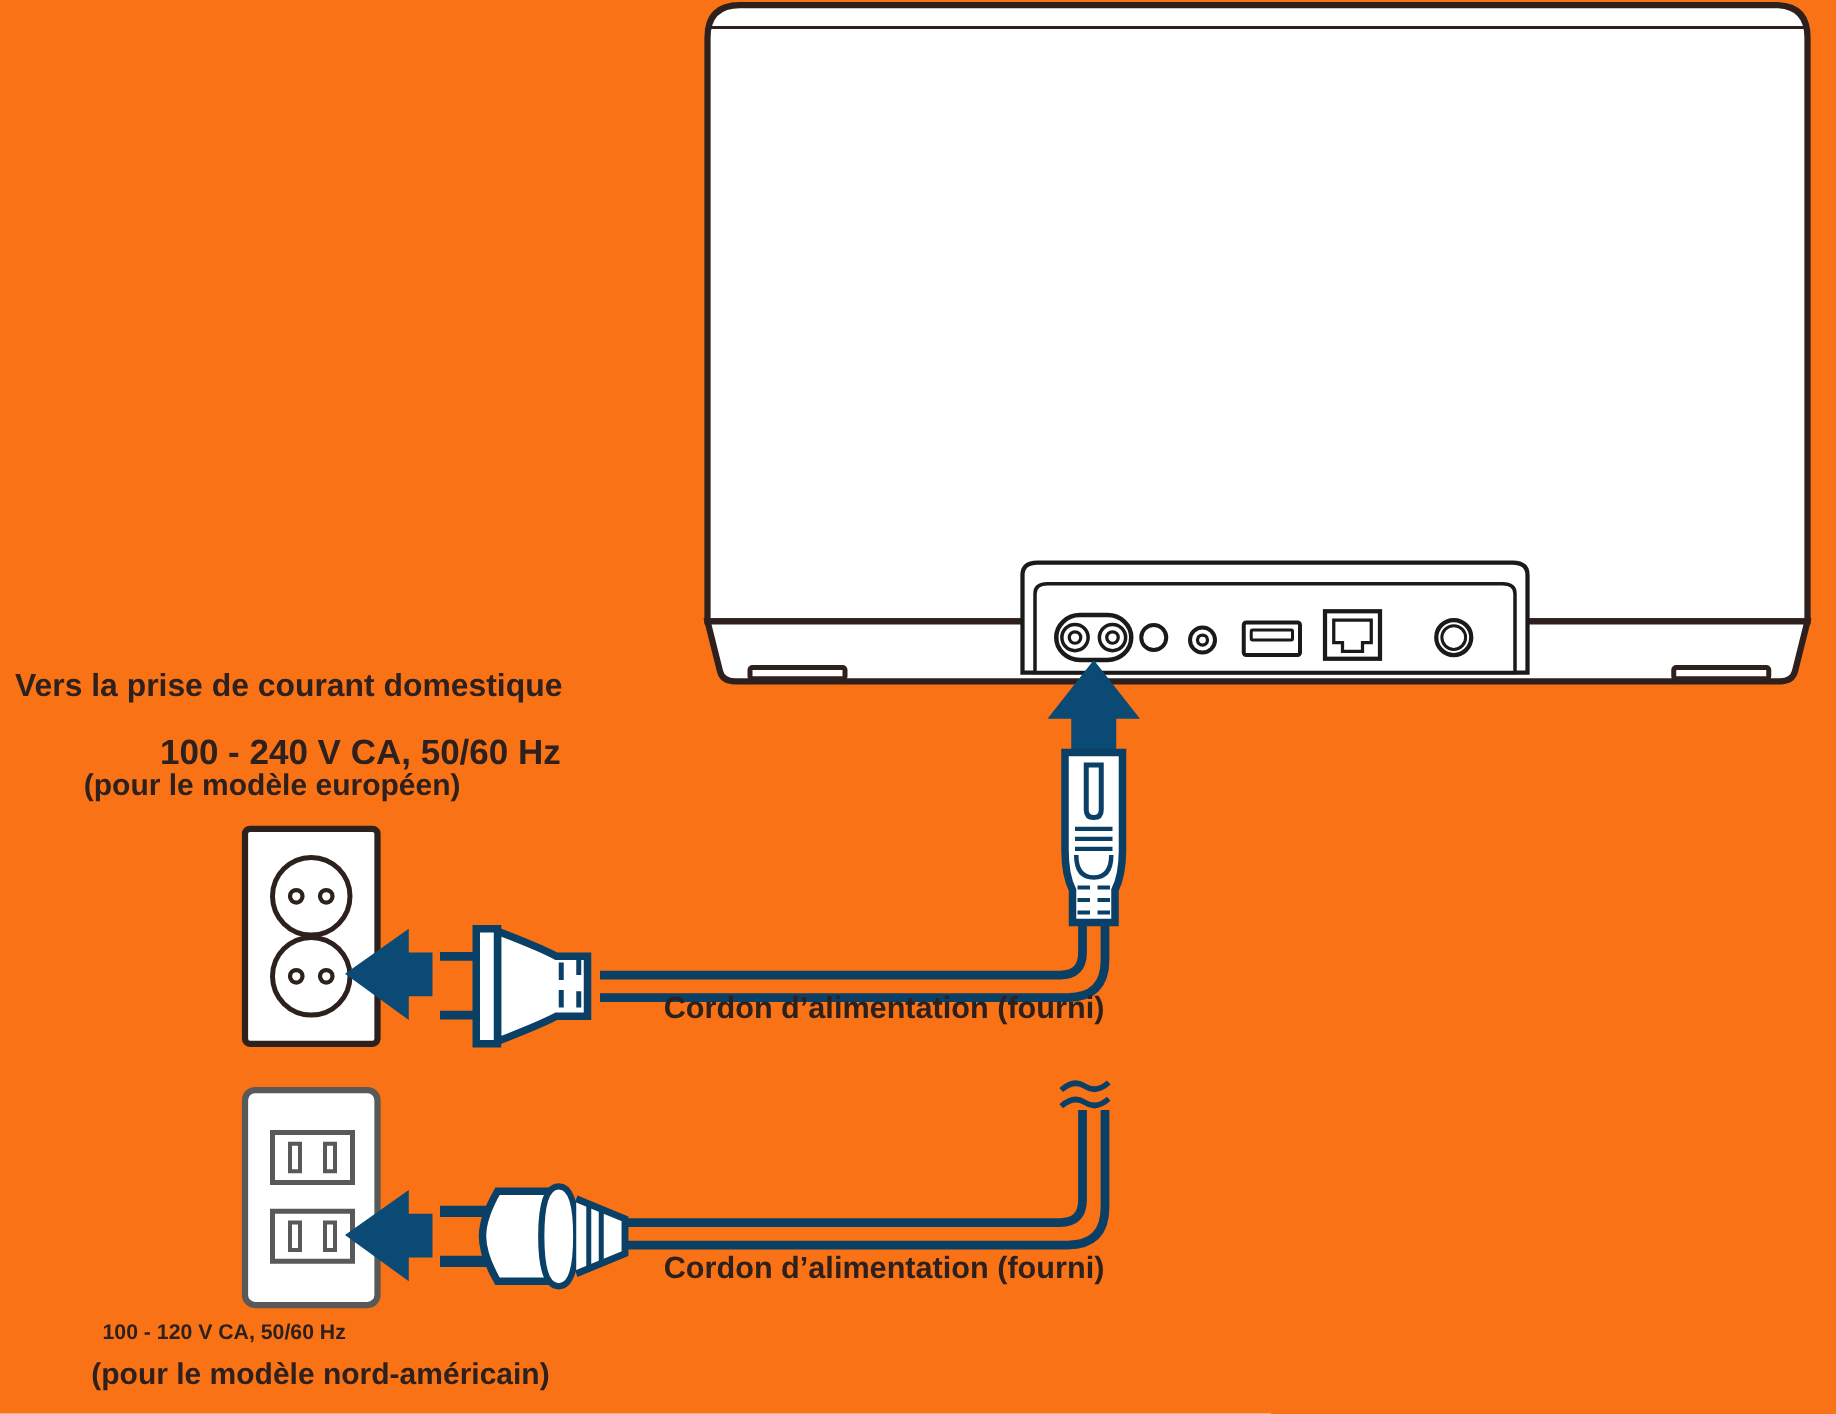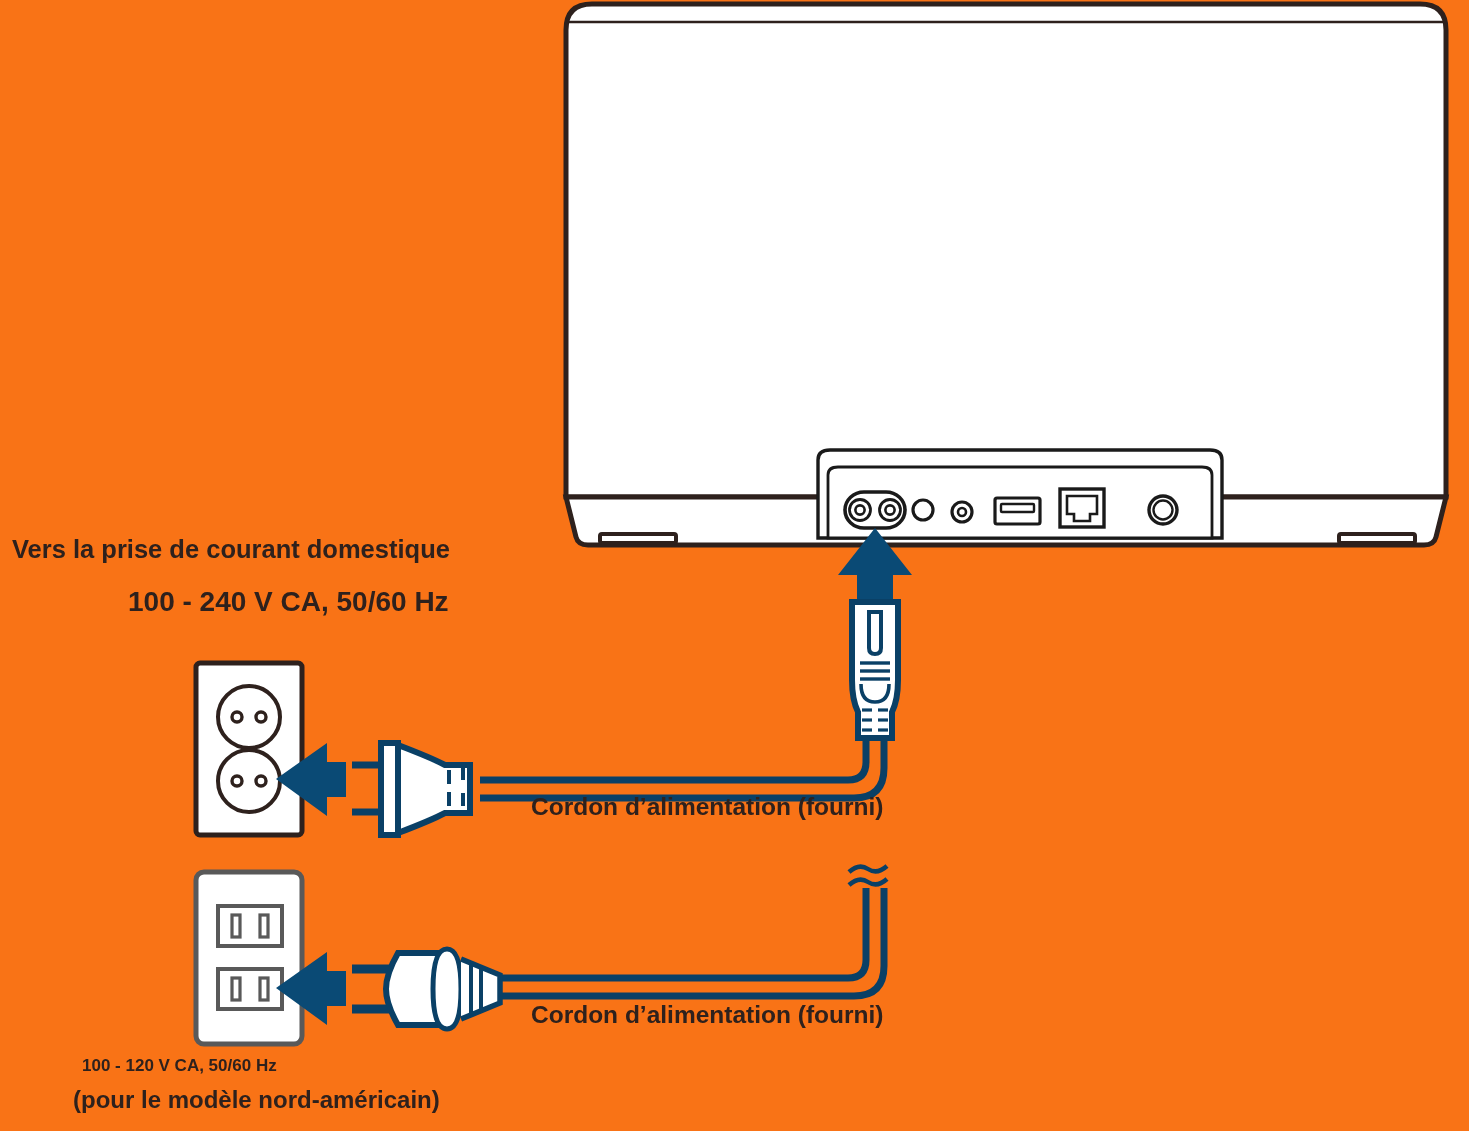--- a/index.html
+++ b/index.html
@@ -213,20 +213,21 @@
     </g>
 
     <path d="M276 988 L327 952 L327 971 L346 971 L346 1006 L327 1006 L327 1025 Z" fill="#0A4A75"></path>
 
   </svg>
 
   <div class="lbl" id="label-outlet-title">Vers la prise de courant domestique</div>
 
   <div class="lbl" id="label-eu-volt">100 - 240 V CA, 50/60 Hz</div>
 
+  <div class="lbl" id="label-eu-model">(pour le modèle européen)</div>
 
   <div class="lbl" id="label-cord-eu">Cordon d’alimentation (fourni)</div>
 
   <div class="lbl" id="label-cord-na">Cordon d’alimentation (fourni)</div>
 
   <div class="lbl" id="label-na-volt">100 - 120 V CA, 50/60 Hz</div>
 
   <div class="lbl" id="label-na-model">(pour le modèle nord-américain)</div>
 
 </div>

